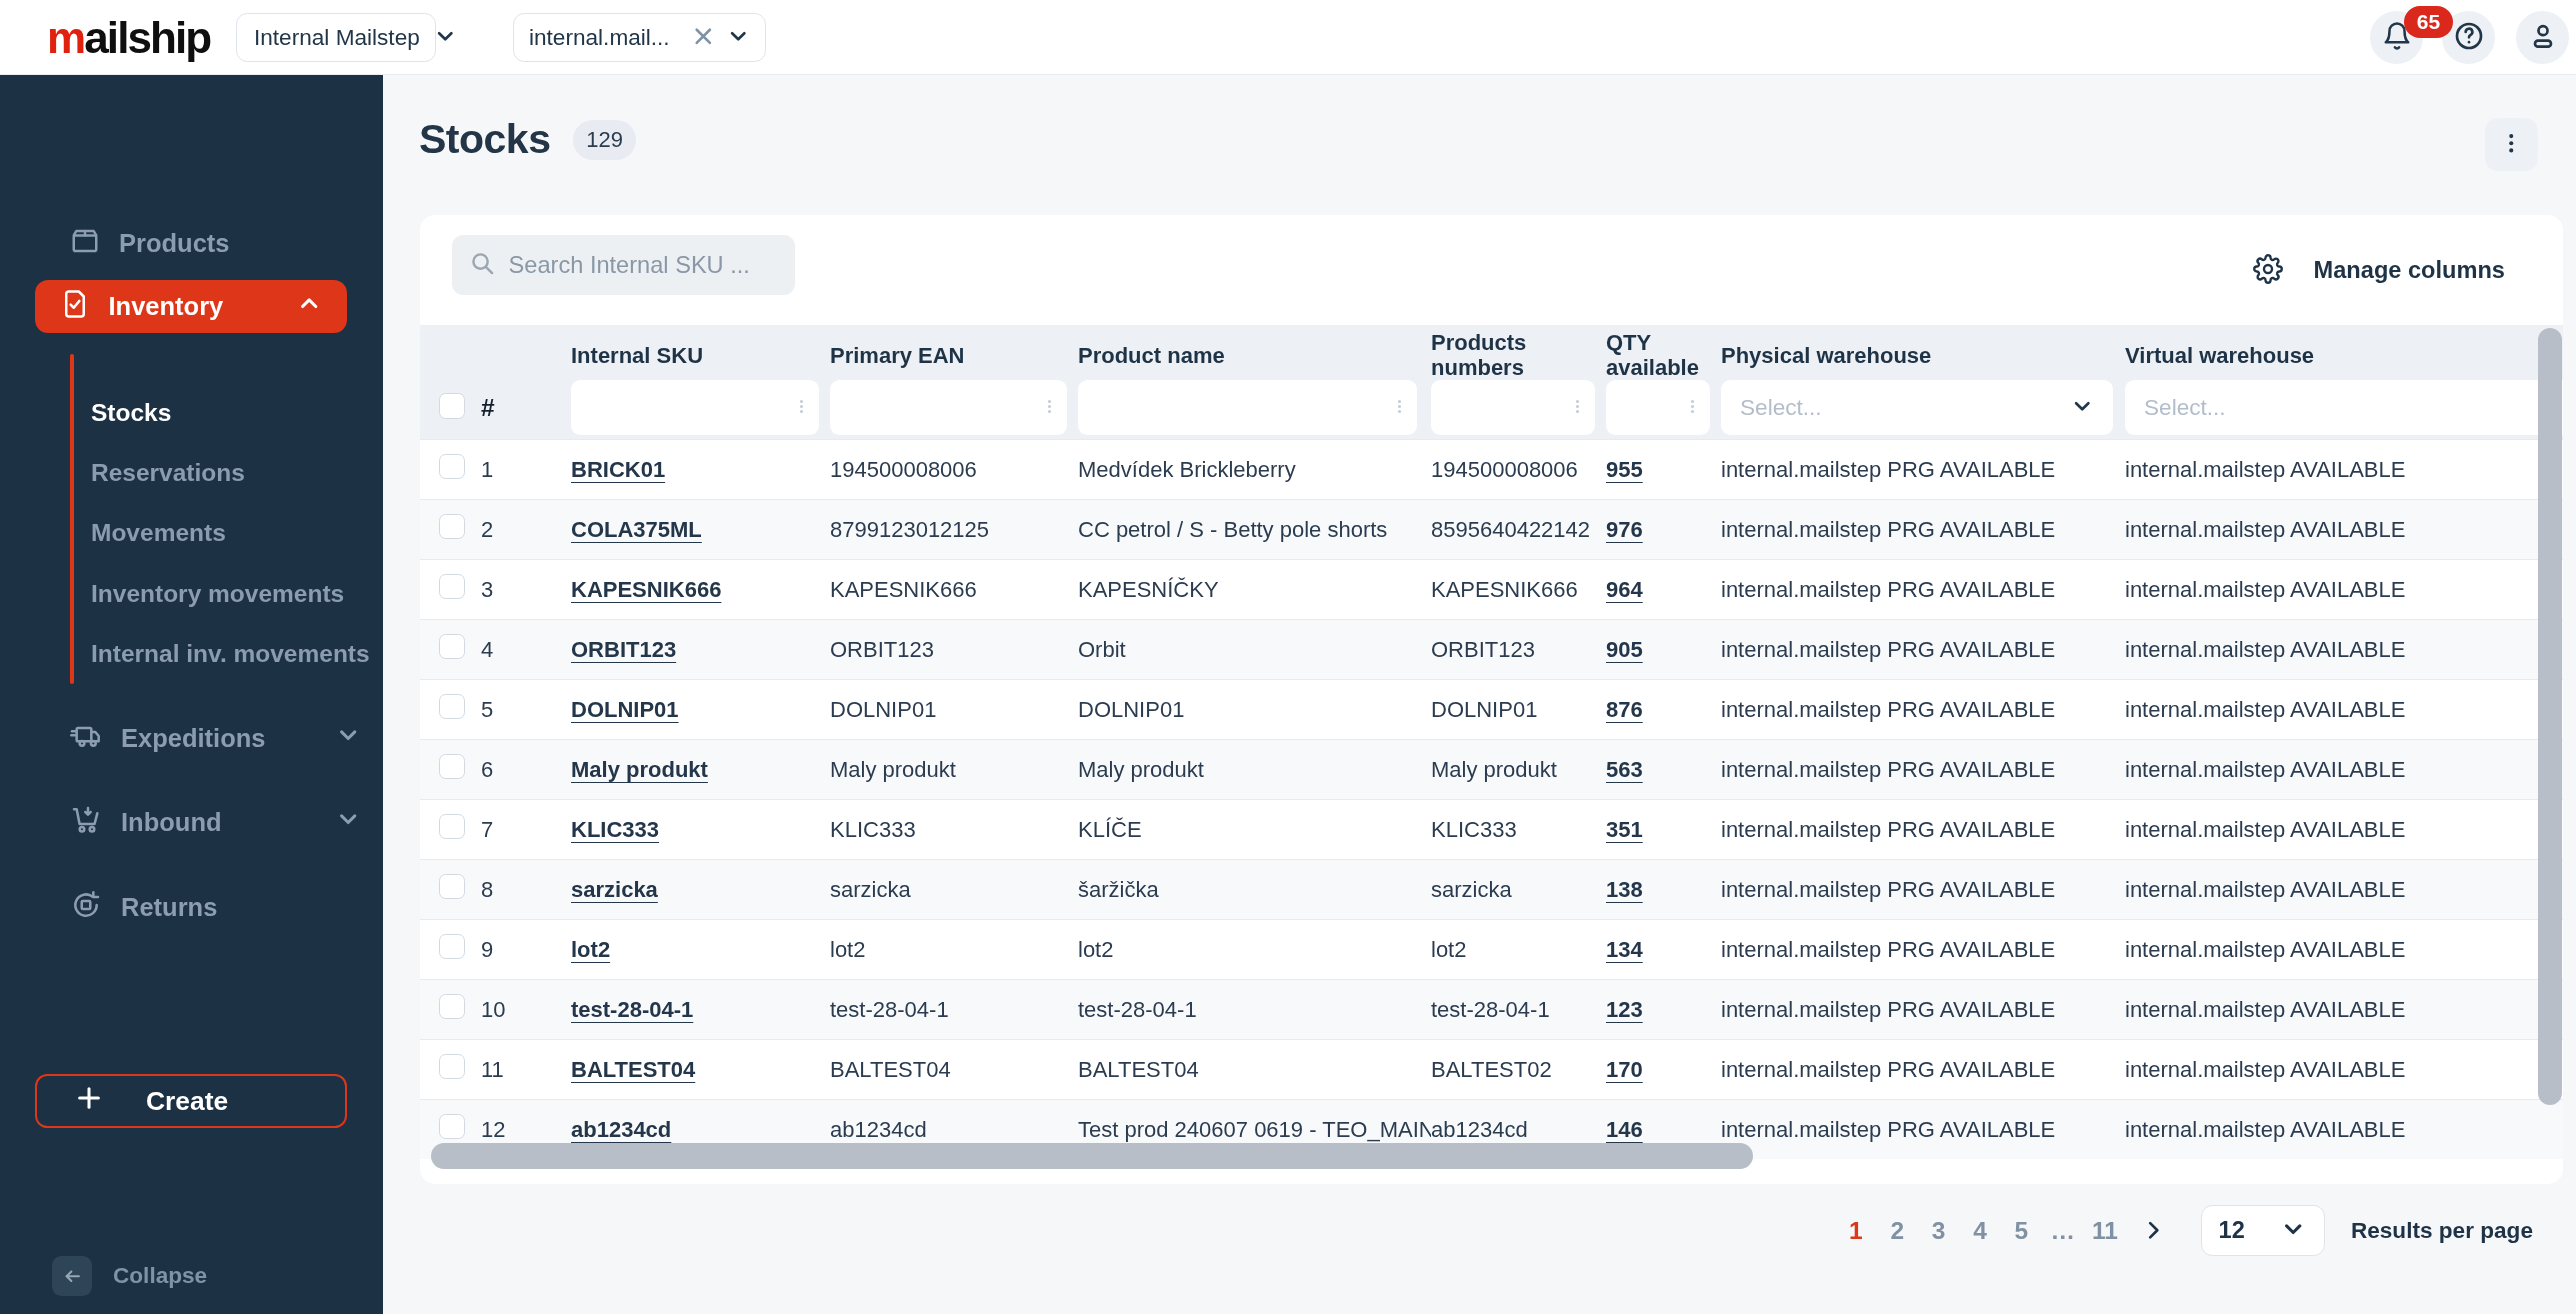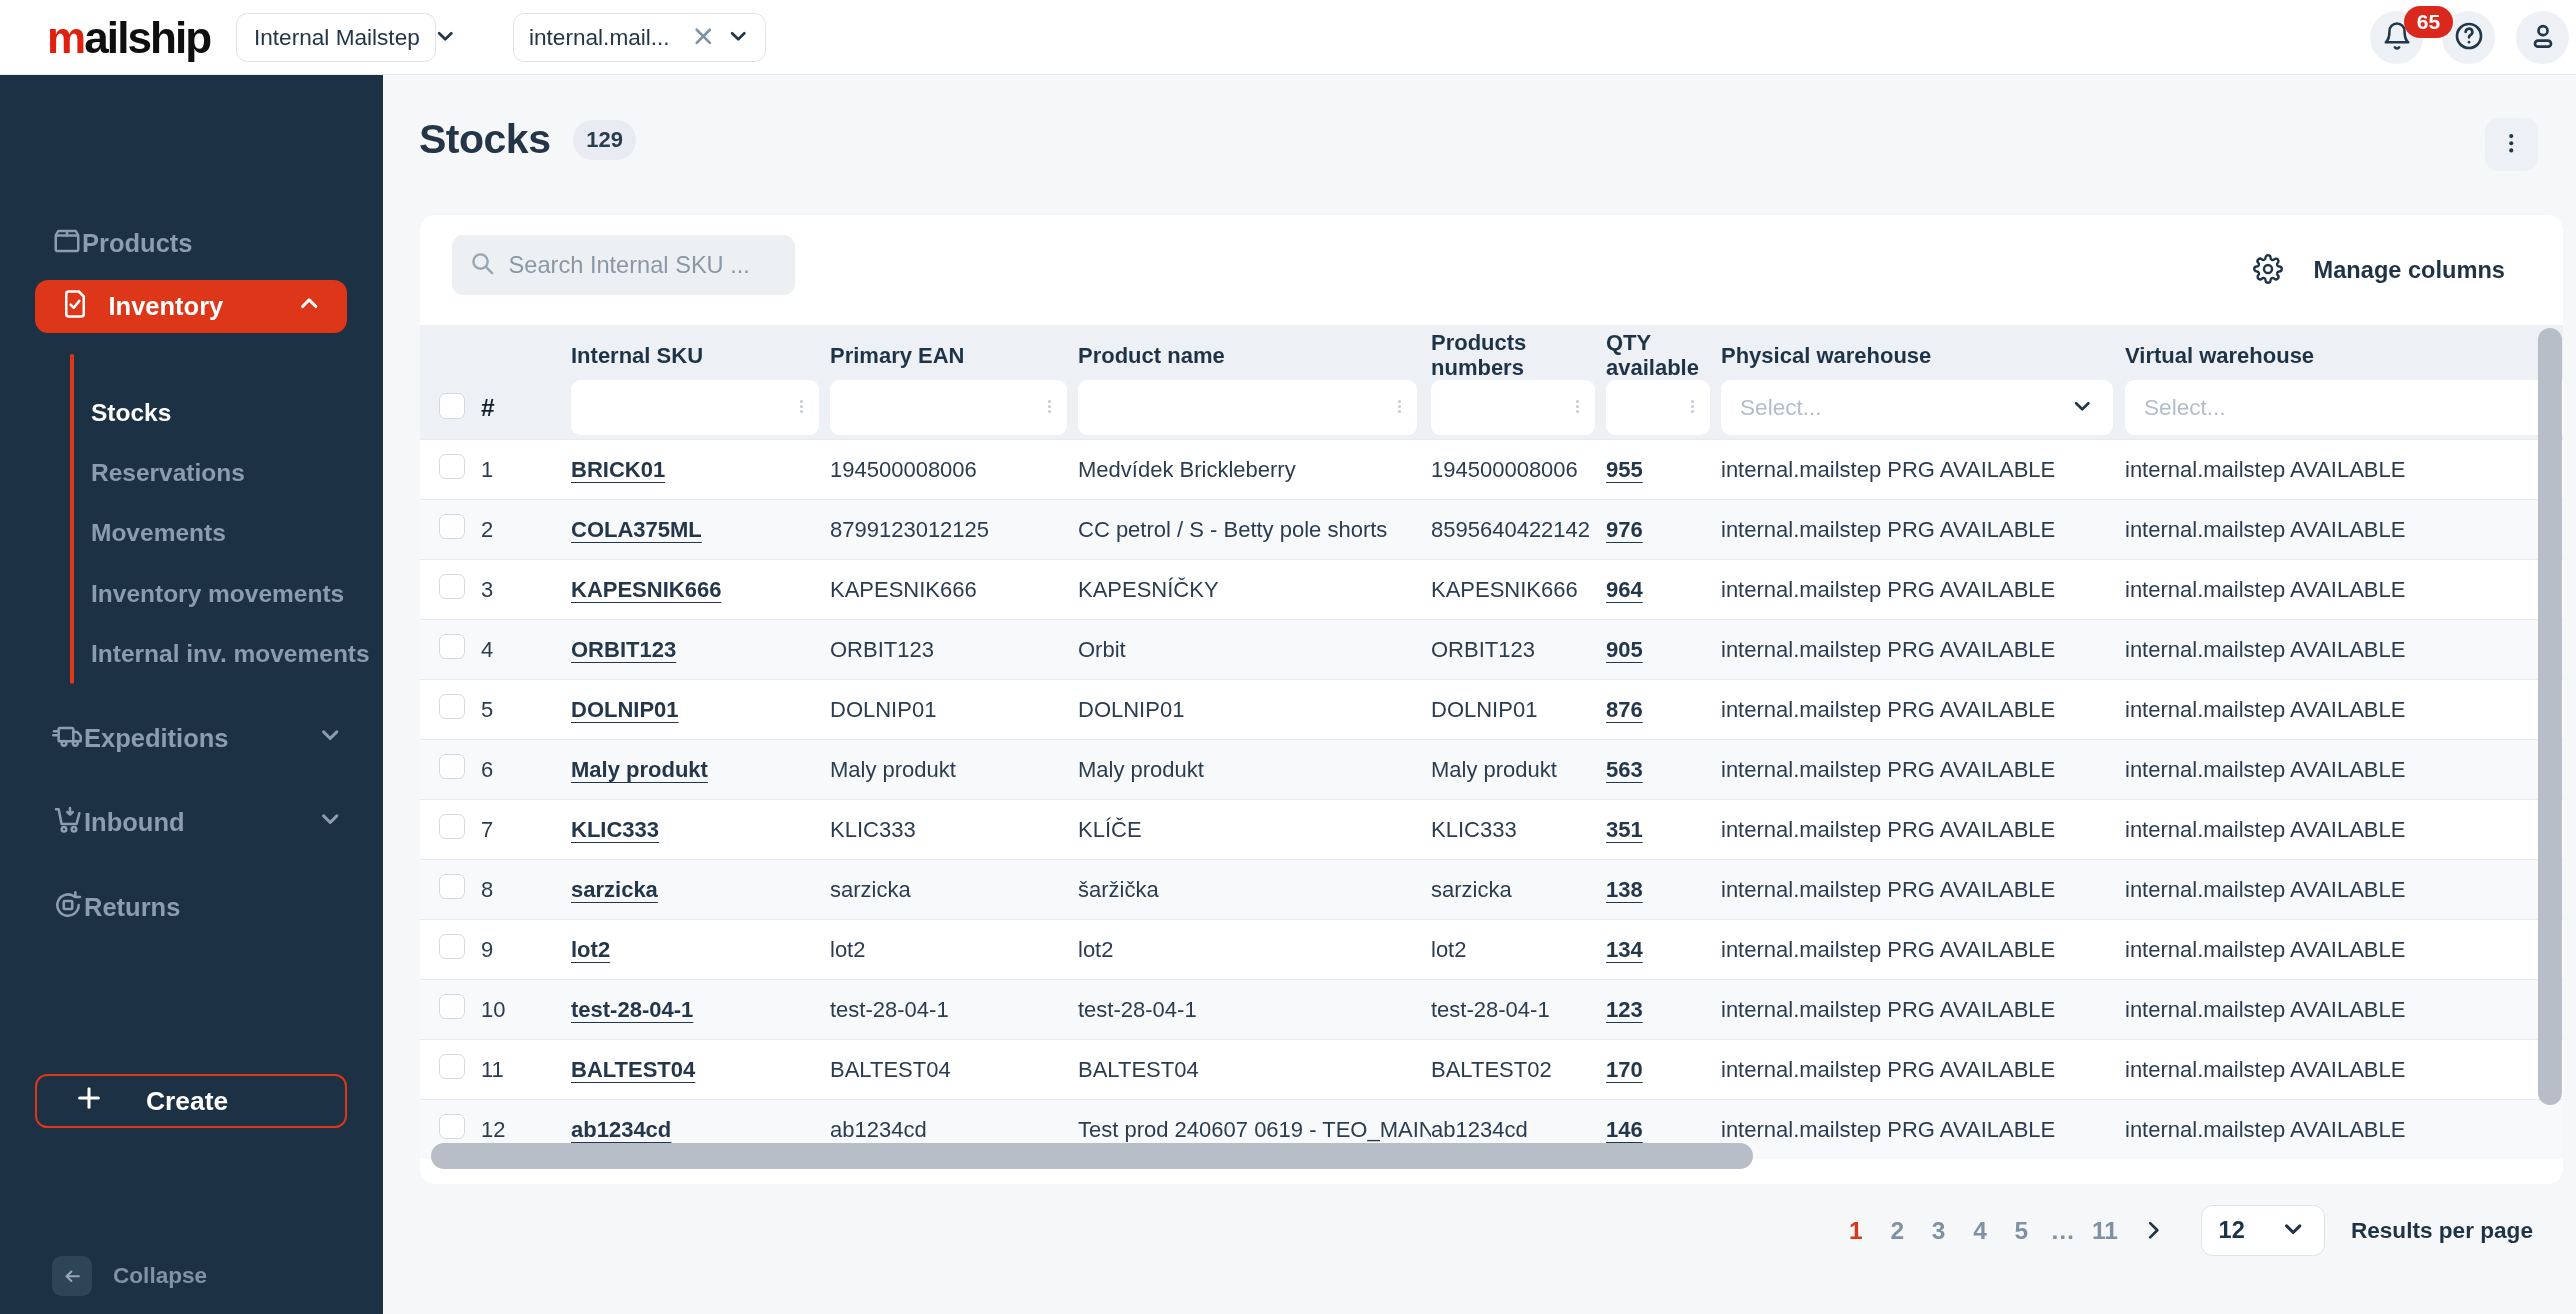--- a/index.html
+++ b/index.html
@@ -22,22 +22,22 @@
   .org-chip .lbl { font-size:22.6px; font-weight:500; color:#22364a; flex:1; white-space:nowrap; overflow:hidden; }
   .icon-circle { position:absolute; top:11.3px; width:53px; height:53px; border-radius:50%;
     background:#edf1f6; display:flex; align-items:center; justify-content:center; cursor:pointer; }
   .bell-badge { position:absolute; left:2404px; top:5.7px; min-width:49px; height:32px;
     background:#da291c; color:#fff; border-radius:16px; font-size:21px; font-weight:700;
     display:flex; align-items:center; justify-content:center; padding:0 9.4px; z-index:2; }
 
   
   .sidebar { position:absolute; left:0; top:75px; width:383px; height:1239px;
     background:#1d3144; z-index:20; }
-  .nav-item { position:absolute; left:0; width:383px; height:57px; display:flex;
-    align-items:center; padding-left:52px; color:#8b9dae; font-size:25.5px;
+  .nav-item { position:absolute; left:18px; width:383px; height:57px; display:flex;
+    align-items:center; padding-left:52px; gap:19px; color:#8b9dae; font-size:25.5px;
     font-weight:600; cursor:pointer; }
   .nav-item svg { flex:0 0 auto; }
   .nav-item .chev { position:absolute; right:40px; }
   .nav-pill { position:absolute; left:35px; width:312px; height:53px; background:#dd3619;
     border-radius:13.2px; display:flex; align-items:center; padding-left:24.5px; gap:19px;
     color:#ffffff; font-size:25.5px; font-weight:700; cursor:pointer; }
   .nav-pill .chev { position:absolute; right:24.5px; }
   .subline { position:absolute; left:70px; top:279px; width:3.8px; height:330px;
     background:#dd3619; border-radius:1.9px; }
   .sub-item { position:absolute; left:91px; height:38px; display:flex; align-items:center;
@@ -50,21 +50,21 @@
     gap:21px; cursor:pointer; }
   .collapse .box { width:40px; height:40px; border-radius:9.4px; background:#2e4457;
     display:flex; align-items:center; justify-content:center; }
   .collapse .lbl { font-size:22.6px; font-weight:600; color:#7f93a5; }
 
   
   .main { position:absolute; left:383px; top:75px; width:2193px; height:1239px; background:#f6f7f9; }
   .page-title-row { position:absolute; left:36px; top:41px; display:flex; align-items:center; gap:22.6px; }
   .page-title { font-size:41px; font-weight:800; color:#243547; letter-spacing:-0.5px; }
   .count-badge { background:#e8ecf2; border-radius:21px; height:40px; min-width:60px;
-    display:flex; align-items:center; justify-content:center; font-size:22px; font-weight:700;
+    display:flex; align-items:center; justify-content:center; font-size:22px; font-weight:400;
     color:#2a3c50; padding:0 13.2px; }
   .kebab-btn { position:absolute; right:38px; top:43px; width:53px; height:53px;
     background:#edf0f5; border-radius:13.2px; display:flex; align-items:center;
     justify-content:center; cursor:pointer; }
 
   .card { position:absolute; left:37px; top:140px; width:2143px; height:969px;
     background:#ffffff; border-radius:15px; overflow:hidden; }
   .toolbar { position:relative; height:110px; }
   .search-box { position:absolute; left:32px; top:20px; width:343px; height:60px;
     background:#ecf0f3; border-radius:11.3px; display:flex; align-items:center;

